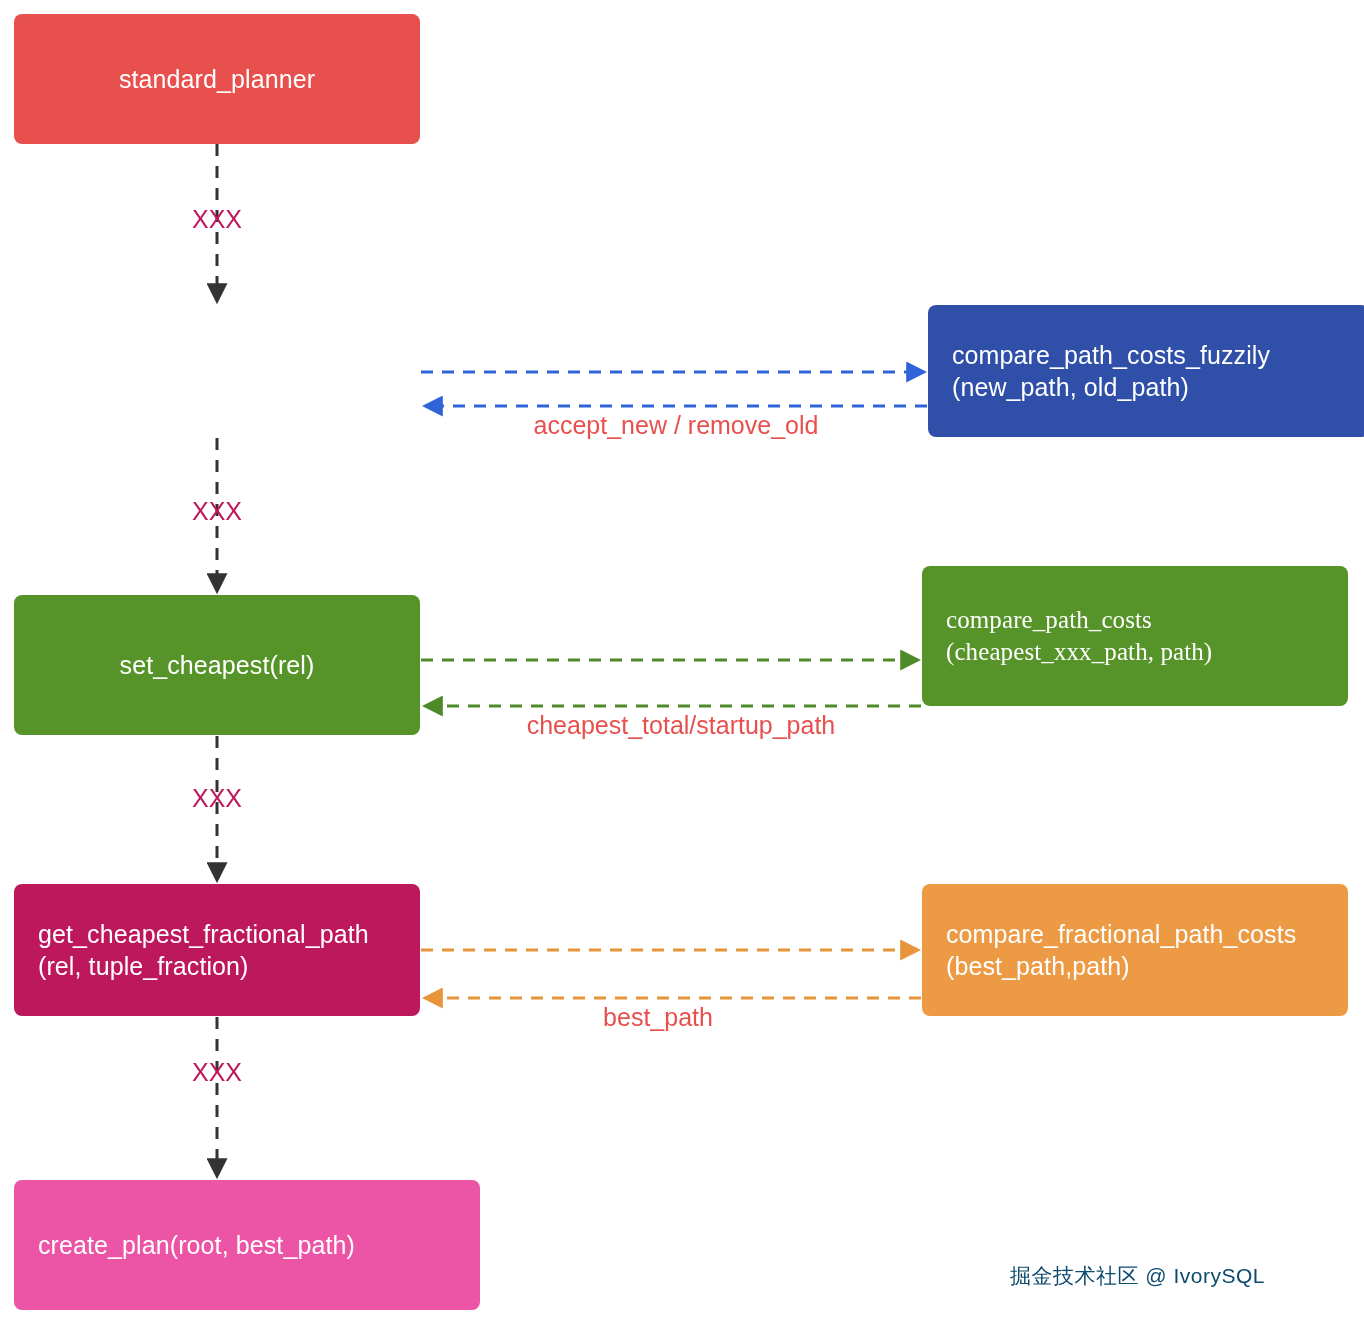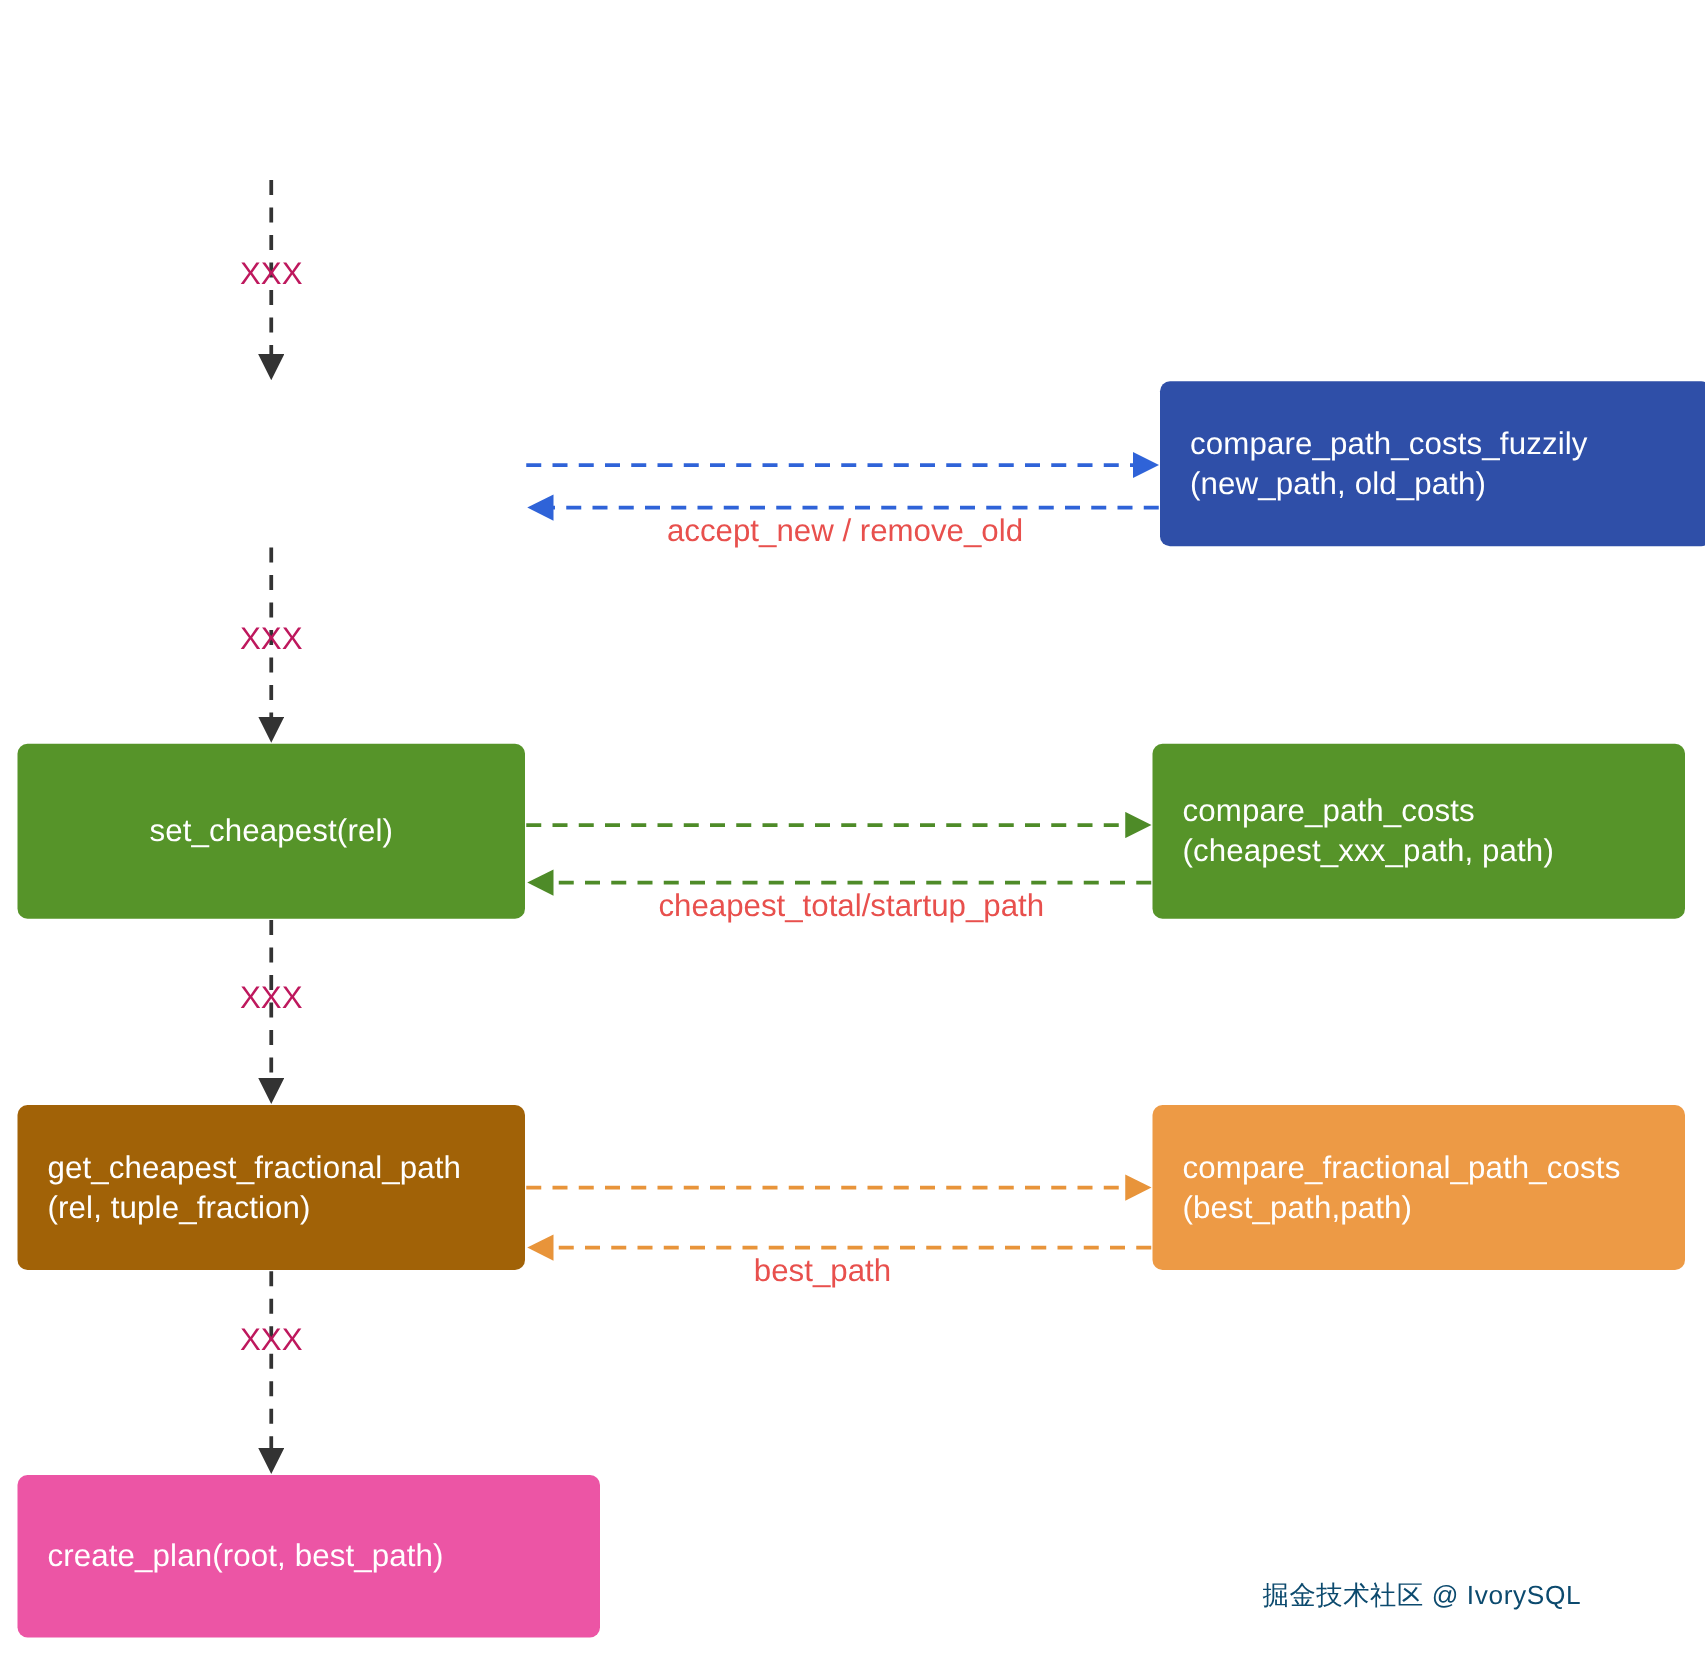--- a/index.html
+++ b/index.html
@@ -40,35 +40,36 @@
   #node-add-path {
     left: 14px; top: 305px; width: 406px; height: 132px;
     background: #2f4fa8;
   }
   #node-set-cheapest {
     left: 14px; top: 595px; width: 406px; height: 140px;
     background: #569429;
   }
   #node-get-cheapest-fractional-path {
     left: 14px; top: 884px; width: 406px; height: 132px;
-    background: #a16207;
+    background: #be185d;
   }
   #node-create-plan {
     left: 14px; top: 1180px; width: 466px; height: 130px;
     background: #ec55a5;
   }
 
   
   #node-compare-path-costs-fuzzily {
     left: 928px; top: 305px; width: 441px; height: 132px;
     background: #2f4fa8;
   }
   #node-compare-path-costs {
-    left: 922px; top: 595px; width: 426px; height: 140px;
+    left: 922px; top: 566px; width: 426px; height: 140px;
     background: #569429;
+    font-family: Liberation Serif, serif;
   }
   #node-compare-fractional-path-costs {
     left: 922px; top: 884px; width: 426px; height: 132px;
     background: #ed9a45;
   }
   .vlabel {
     position: absolute;
     font-size: 25px;
     color: #be185d;
     transform: translateX(-50%);
@@ -124,20 +125,21 @@
     <line x1="421" y1="372" x2="923" y2="372" stroke="#2f63d8" stroke-width="3" stroke-dasharray="12 9" marker-end="url(#arrow-blue)"></line>
     <line x1="927" y1="406" x2="426" y2="406" stroke="#2f63d8" stroke-width="3" stroke-dasharray="12 9" marker-end="url(#arrow-blue)"></line>
 
     <line x1="421" y1="660" x2="917" y2="660" stroke="#4e8b28" stroke-width="3" stroke-dasharray="12 9" marker-end="url(#arrow-green)"></line>
     <line x1="921" y1="706" x2="426" y2="706" stroke="#4e8b28" stroke-width="3" stroke-dasharray="12 9" marker-end="url(#arrow-green)"></line>
 
     <line x1="421" y1="950" x2="917" y2="950" stroke="#e8943a" stroke-width="3" stroke-dasharray="12 9" marker-end="url(#arrow-orange)"></line>
     <line x1="921" y1="998" x2="426" y2="998" stroke="#e8943a" stroke-width="3" stroke-dasharray="12 9" marker-end="url(#arrow-orange)"></line>
   </svg>
 
+  <div class="node center" id="node-standard-planner">standard_planner</div>
 
 
   <div class="node center" id="node-set-cheapest">set_cheapest(rel)</div>
 
   <div class="node left" id="node-get-cheapest-fractional-path">get_cheapest_fractional_path
 (rel, tuple_fraction)</div>
 
   <div class="node left" id="node-create-plan">create_plan(root, best_path)</div>
 
   <div class="node left" id="node-compare-path-costs-fuzzily">compare_path_costs_fuzzily

